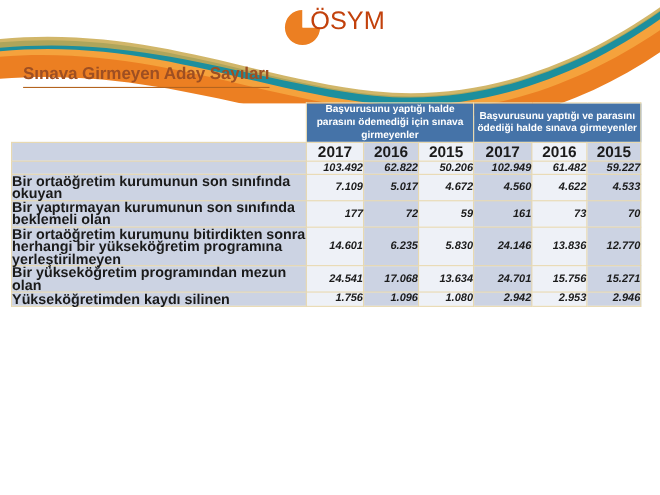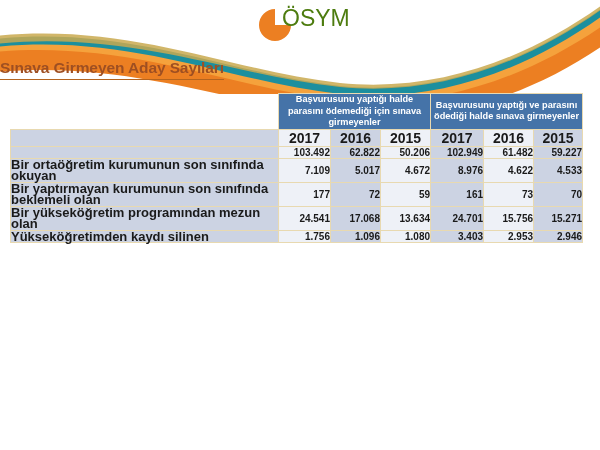--- a/index.html
+++ b/index.html
@@ -37,30 +37,30 @@
     position: absolute;
     left: 0px; top: 6px;
     width: 34px; height: 34px;
   }
   #logo-text {
     position: absolute;
     left: 24px; top: 2px;
     font-family: "Liberation Sans", sans-serif;
     font-size: 23px;
     font-weight: 400;
-    color: #4d7c0f;
+    color: #c2410c;
     letter-spacing: 0px;
     line-height: 28px;
     white-space: nowrap;
   }
 
   
   #page-title {
     position: absolute;
-    left: 0; top: 59px;
+    left: 21px; top: 59px;
     font-size: 15.5px;
     font-weight: bold;
     color: #9e4f22;
     letter-spacing: -0.1px;
     white-space: nowrap;
     padding-bottom: 2px;
     border-bottom: 1.6px solid #b4641f;
     line-height: 18px;
     z-index: 5;
   }
@@ -118,20 +118,21 @@
   td.label.two-line { line-height: 11.5px; }
 
   
   td.num {
     font-size: 10px;
     font-weight: bold;
     color: #1a1a1a;
     text-align: right;
     padding: 3px 5px 3px 2px;
     white-space: nowrap;
+    font-style: italic;
   }
 
   
   .colA { background: #eef1f7; }
   .colB { background: #ccd3e3; }
   .labelbg { background: #ccd3e3; }
 </style>
 </head>
 <body>
 
@@ -197,53 +198,62 @@
         <td class="num colB">102.949</td>
         <td class="num colA">61.482</td>
         <td class="num colB">59.227</td>
       </tr>
 
       <tr>
         <td class="label labelbg">Bir ortaöğretim kurumunun son sınıfında okuyan</td>
         <td class="num colA">7.109</td>
         <td class="num colB">5.017</td>
         <td class="num colA">4.672</td>
-        <td class="num colB">8.976</td>
+        <td class="num colB">4.560</td>
         <td class="num colA">4.622</td>
         <td class="num colB">4.533</td>
       </tr>
 
       <tr>
         <td class="label labelbg">Bir yaptırmayan kurumunun son sınıfında beklemeli olan</td>
         <td class="num colA">177</td>
         <td class="num colB">72</td>
         <td class="num colA">59</td>
         <td class="num colB">161</td>
         <td class="num colA">73</td>
         <td class="num colB">70</td>
       </tr>
 
+      <tr>
+        <td class="label labelbg two-line">Bir ortaöğretim kurumunu bitirdikten sonra herhangi bir yükseköğretim programına yerleştirilmeyen</td>
+        <td class="num colA">14.601</td>
+        <td class="num colB">6.235</td>
+        <td class="num colA">5.830</td>
+        <td class="num colB">24.146</td>
+        <td class="num colA">13.836</td>
+        <td class="num colB">12.770</td>
+      </tr>
 
 
 
       <tr>
         <td class="label labelbg">Bir yükseköğretim programından mezun olan</td>
         <td class="num colA">24.541</td>
         <td class="num colB">17.068</td>
         <td class="num colA">13.634</td>
         <td class="num colB">24.701</td>
         <td class="num colA">15.756</td>
         <td class="num colB">15.271</td>
       </tr>
 
       <tr>
         <td class="label labelbg">Yükseköğretimden kaydı silinen</td>
         <td class="num colA">1.756</td>
         <td class="num colB">1.096</td>
         <td class="num colA">1.080</td>
-        <td class="num colB">3.403</td>
+        <td class="num colB">2.942</td>
         <td class="num colA">2.953</td>
         <td class="num colB">2.946</td>
       </tr>
 
     </tbody>
   </table>
 </div>
 
 </body></html>

